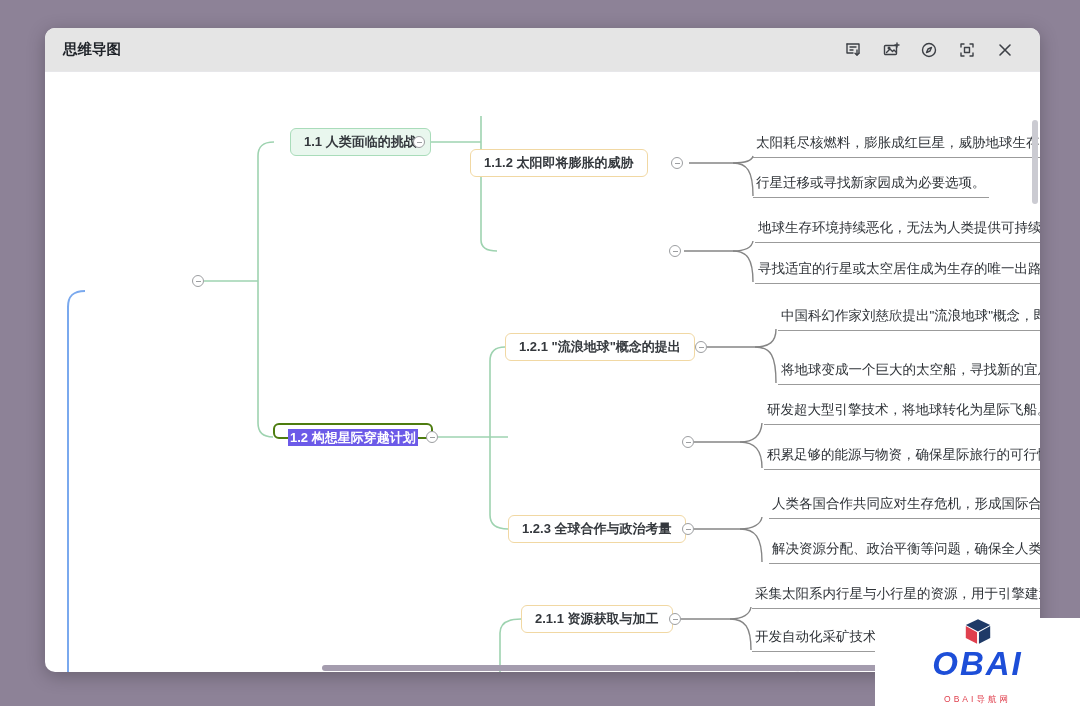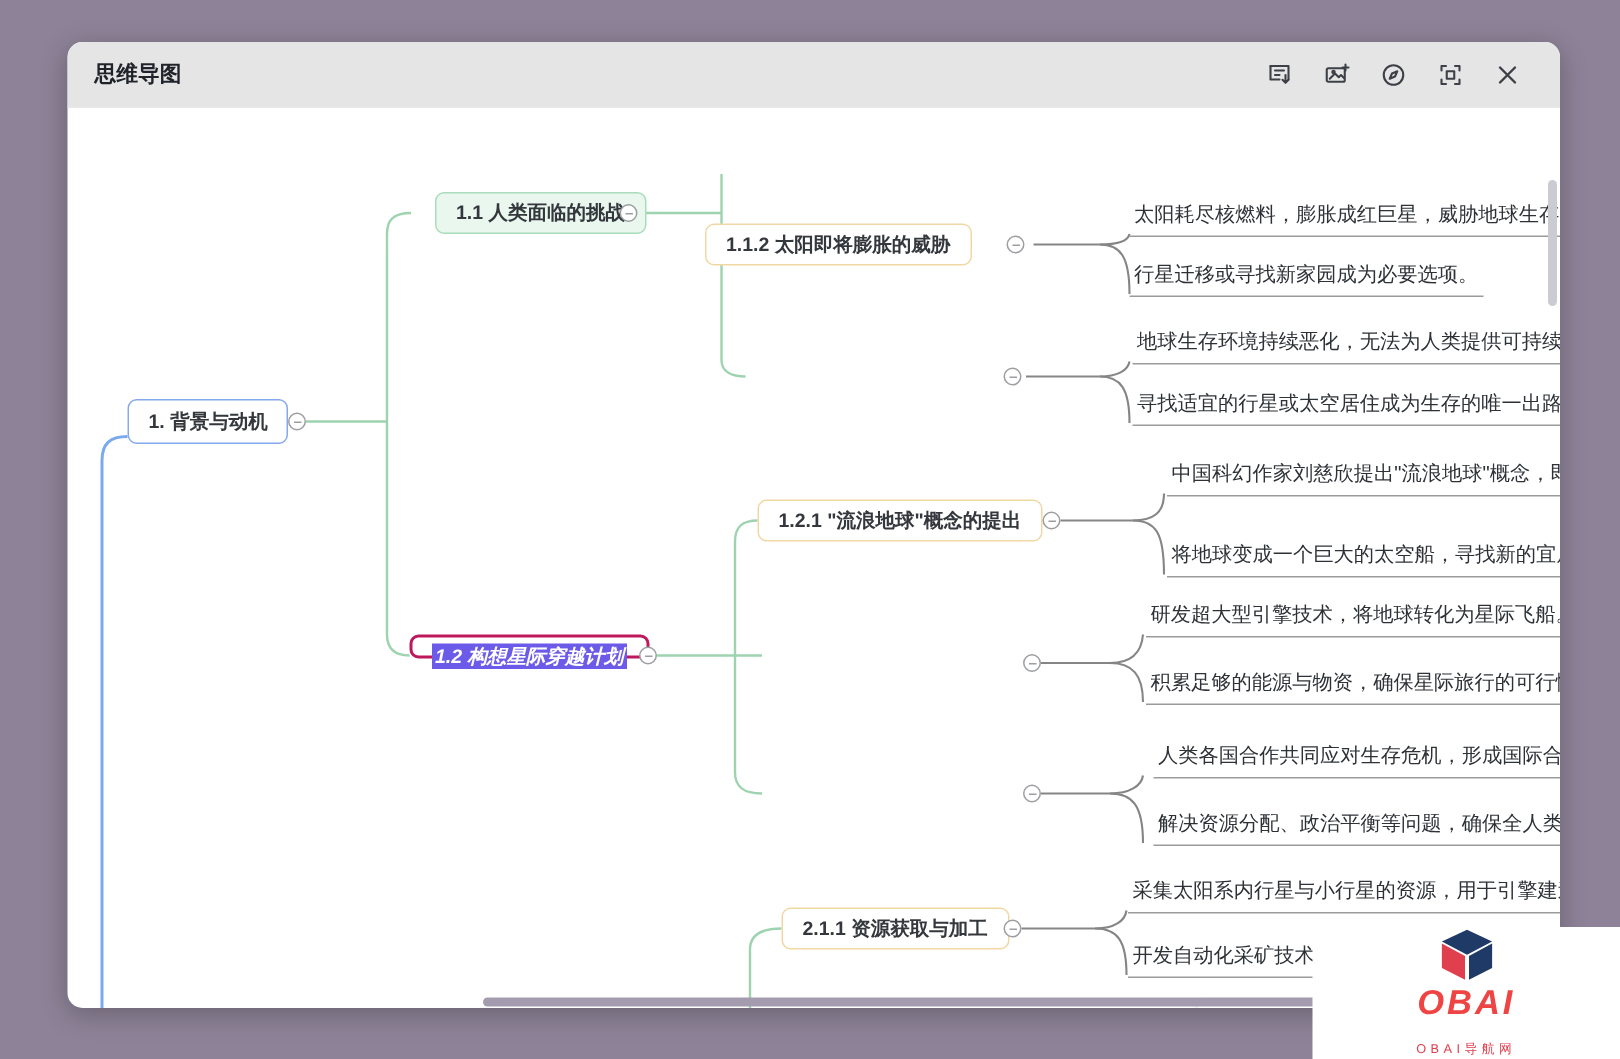--- a/index.html
+++ b/index.html
@@ -17,37 +17,37 @@
   
   .canvas{position:absolute;left:0;top:44px;width:995px;height:600px;overflow:hidden;}
   .links{position:absolute;left:0;top:0;pointer-events:none;}
   
   .node{position:absolute;box-sizing:border-box;height:28px;line-height:26px;padding:0 13px;
         border-radius:6px;font-size:13px;font-weight:600;color:#34383d;background:#fff;
         white-space:nowrap;cursor:pointer;}
   .node.root{border:1.6px solid #84a9ee;height:30px;line-height:27px;}
   .node.green{border:1.4px solid #a9dcba;background:#e9f7ee;}
   .node.yellow{border:1.4px solid #f1d8a3;}
-  .node.selected{border:2px solid #be185d;height:16px;line-height:25px;font-style:italic;}
+  .node.selected{border:2px solid #4d7c0f;height:16px;line-height:25px;}
   .node.selected .sel{background:#6c5ae8;color:#fff;padding:1px 2px;}
   .toggle{position:absolute;width:12px;height:12px;border:1px solid #9c9ea1;border-radius:50%;
           background:#fff;box-sizing:border-box;cursor:pointer;}
   .toggle::after{content:"";position:absolute;left:2.5px;top:4.5px;width:5px;height:1.2px;background:#9c9ea1;}
   .leaf{position:absolute;font-size:13.5px;color:#2e3237;white-space:nowrap;
         padding:0 3px 5px 3px;border-bottom:1px solid #9b9b9b;cursor:pointer;}
   
   .vscroll{position:absolute;right:2px;top:48px;width:6px;height:84px;border-radius:3px;background:#cbcbd2;cursor:pointer;}
   .hscroll{position:absolute;left:277px;bottom:1px;height:6px;width:718px;border-radius:3px;background:#a49cae;cursor:pointer;}
   
   .zoompill{position:absolute;left:753px;top:596px;width:125px;height:31px;background:#fff;border-radius:6px;
             box-shadow:0 1px 5px rgba(0,0,0,.18);display:flex;align-items:center;gap:12px;padding-left:14px;box-sizing:border-box;}
   
   .logo{position:absolute;left:875px;top:618px;width:205px;height:88px;background:#ffffff;
         display:flex;flex-direction:column;align-items:center;justify-content:center;z-index:30;}
-  .logo-word{font-size:23px;font-weight:bold;font-style:italic;color:#ef4444;letter-spacing:2px;line-height:1;margin-top:2px;}
+  .logo-word{font-size:33px;font-weight:bold;font-style:italic;color:#1d4ed8;letter-spacing:2px;line-height:1;margin-top:2px;}
   .logo-sub{font-size:8.5px;color:#e0404e;letter-spacing:3px;margin-top:14px;}
 </style>
 </head>
 <body>
 
 <div class="win">
 
   <div class="canvas">
 
     <svg class="links" width="995" height="600" viewBox="0 0 995 600">
@@ -85,28 +85,28 @@
           <path d="M695 457 C708 457 716 452 717 445"></path>
           <path d="M695 457 C710 457 717 465 717 490"></path>
         <path d="M636 547 H685"></path>
           <path d="M685 547 C698 547 705 542 706 535"></path>
           <path d="M685 547 C700 547 706 555 706 578"></path>
         <path d="M661 633 H700"></path>
           <path d="M700 633 C714 633 722 628 724 618"></path>
       </g>
     </svg>
 
-    <div class="node root" style="left:40px;top:194px;">1. 背景与动机</div>
     <div class="node green" style="left:245px;top:56px;">1.1 人类面临的挑战</div>
     <div class="node selected" style="left:228px;top:351px;">
       <span class="sel">1.2 构想星际穿越计划</span>
     </div>
 
     <div class="node yellow" style="left:425px;top:77px;">1.1.2 太阳即将膨胀的威胁</div>
     <div class="node yellow" style="left:460px;top:261px;">1.2.1 "流浪地球"概念的提出</div>
+    <div class="node yellow" style="left:463px;top:443px;">1.2.3 全球合作与政治考量</div>
     <div class="node yellow" style="left:476px;top:533px;">2.1.1 资源获取与加工</div>
 
     <div class="toggle" style="left:147px;top:203px;"></div>
     <div class="toggle" style="left:368px;top:64px;"></div>
     <div class="toggle" style="left:381px;top:359px;"></div>
 
     <div class="toggle" style="left:626px;top:85px;"></div>
     <div class="toggle" style="left:624px;top:173px;"></div>
     <div class="toggle" style="left:650px;top:269px;"></div>
     <div class="toggle" style="left:637px;top:364px;"></div>

